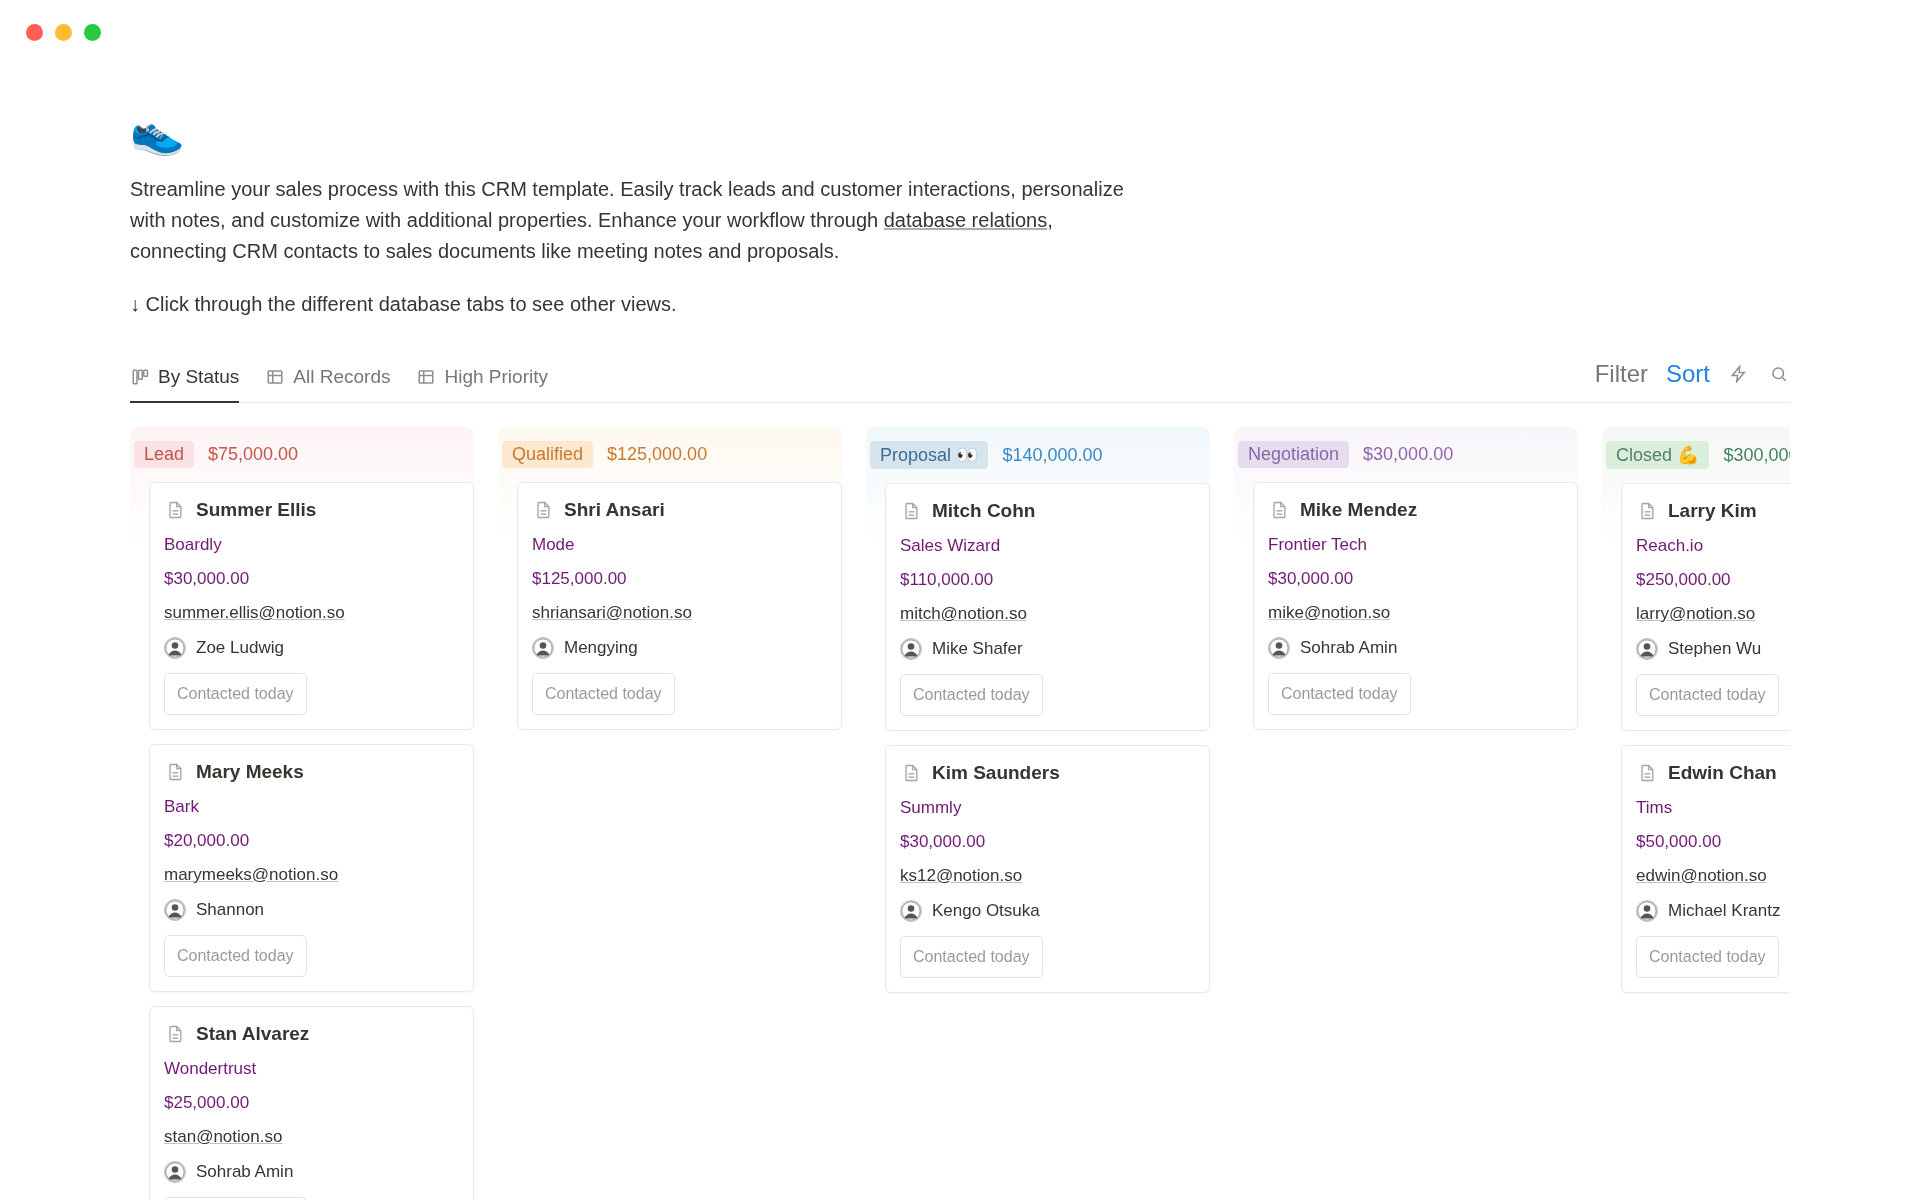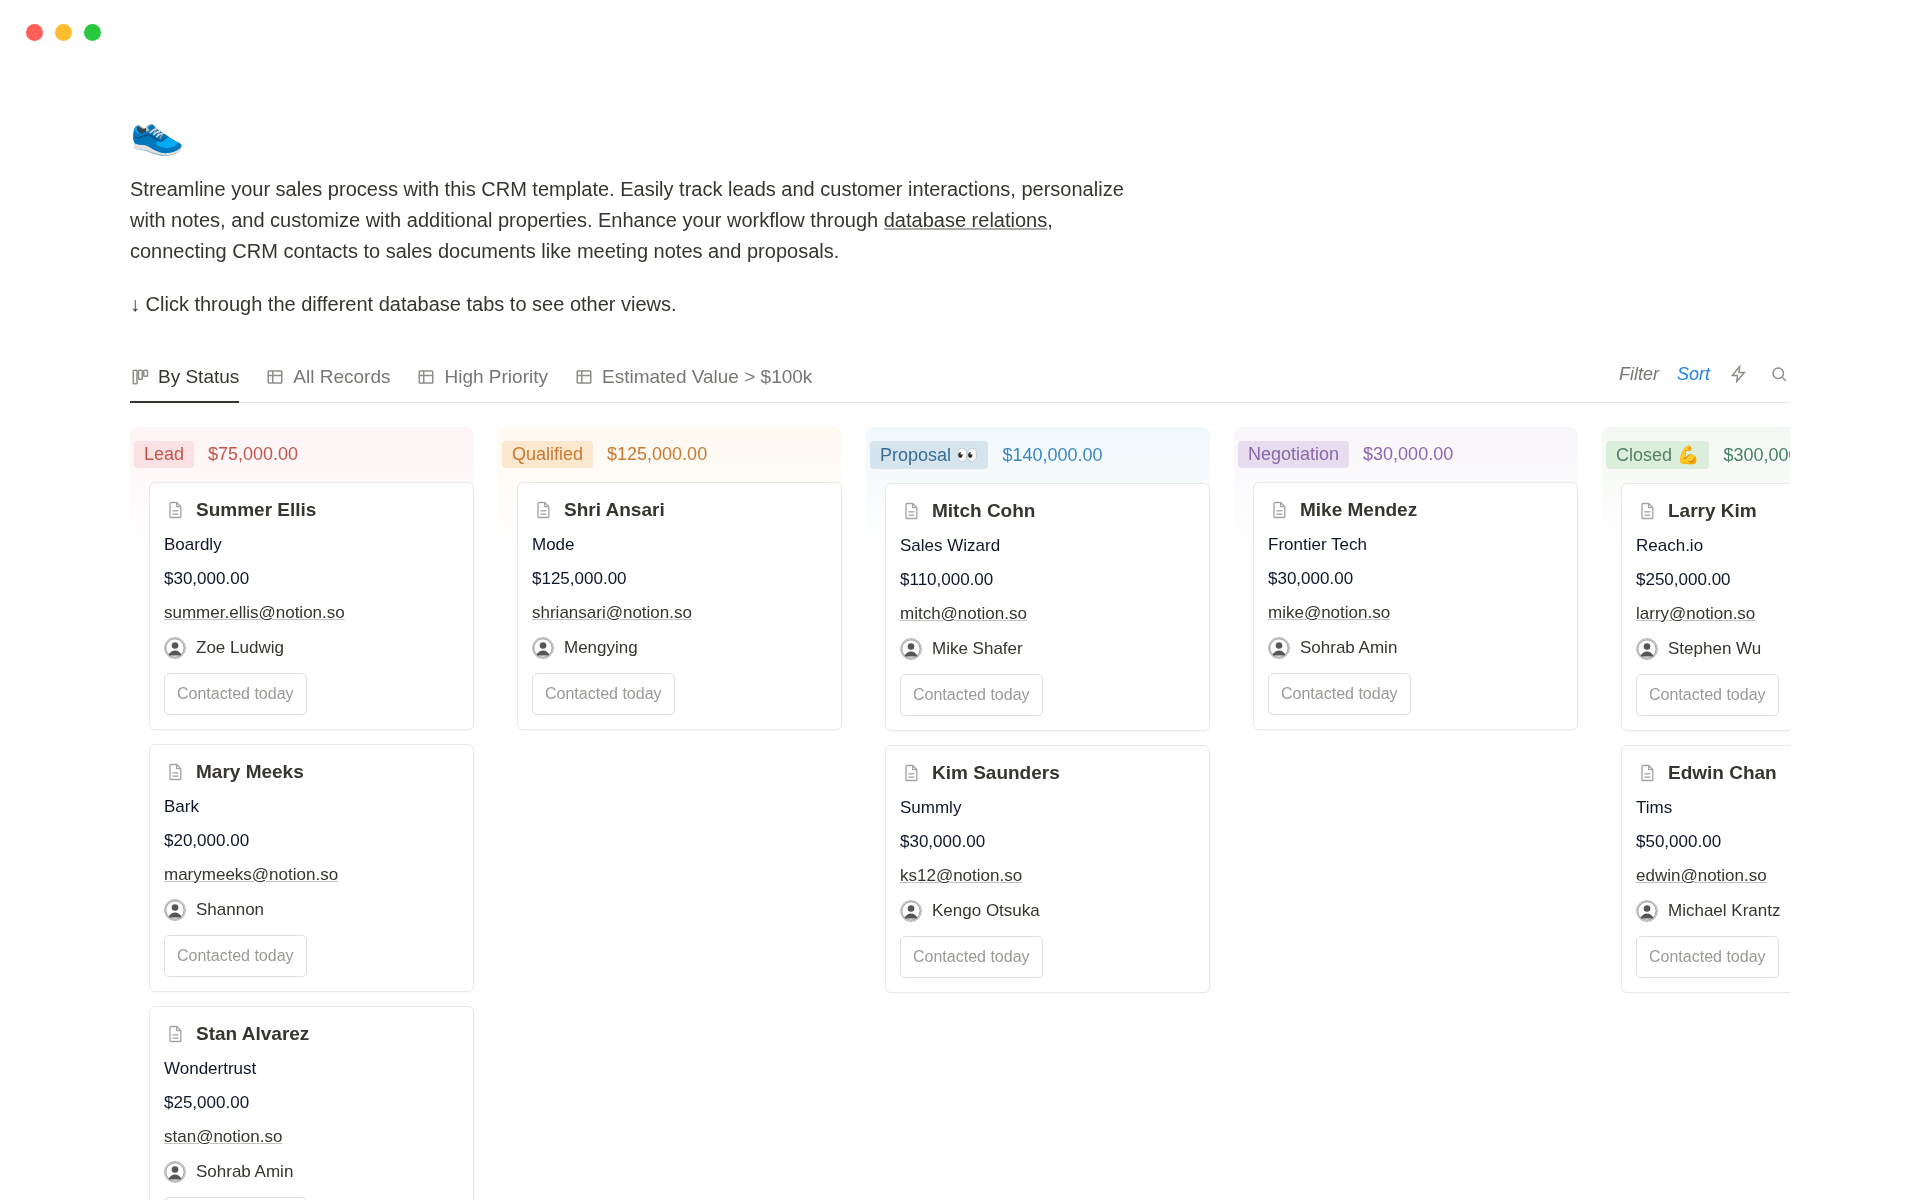--- a/index.html
+++ b/index.html
@@ -97,24 +97,23 @@
     align-items: center;
     justify-content: center;
     color: #8e8e8a;
   }
 
   .toolbar {
     margin-left: auto;
     display: flex;
     align-items: center;
     gap: 18px;
-    font-size: 18px;
+    font-size: 24px;
     color: #787774;
     padding-bottom: 10px;
-    font-style: italic;
   }
   .toolbar .sort { color: #2383e2; cursor: pointer; }
   .toolbar .filter { cursor: pointer; }
   .toolbar .icon-btn { width: 22px; height: 22px; display: inline-flex; align-items: center; justify-content: center; cursor: pointer; color: #8e8e8a; }
 
   .board {
     display: flex;
     gap: 24px;
     margin-top: 24px;
     overflow-x: hidden;
@@ -164,21 +163,21 @@
     align-items: center;
     gap: 10px;
   }
   .card-title {
     font-size: 19px;
     font-weight: 600;
     color: #37352f;
   }
   .card-field {
     font-size: 17px;
-    color: #0f172a;
+    color: #701a75;
   }
   .card-email {
     font-size: 17px;
     color: #37352f;
     text-decoration: underline;
     text-decoration-color: rgba(55,53,47,0.3);
   }
   .owner-row {
     display: flex;
     align-items: center;
@@ -284,30 +283,20 @@
         </div>
         <div class="tab">
           <span class="tab-icon">
             <svg width="18" height="18" viewBox="0 0 24 24" fill="none" stroke="currentColor" stroke-width="2">
               <rect x="3" y="4" width="18" height="16" rx="1"></rect>
               <line x1="3" y1="10" x2="21" y2="10"></line>
               <line x1="9" y1="4" x2="9" y2="20"></line>
             </svg>
           </span>
           <span>High Priority</span>
-        </div>
-        <div class="tab">
-          <span class="tab-icon">
-            <svg width="18" height="18" viewBox="0 0 24 24" fill="none" stroke="currentColor" stroke-width="2">
-              <rect x="3" y="4" width="18" height="16" rx="1"></rect>
-              <line x1="3" y1="10" x2="21" y2="10"></line>
-              <line x1="9" y1="4" x2="9" y2="20"></line>
-            </svg>
-          </span>
-          <span>Estimated Value &gt; $100k</span>
         </div>
       </div>
     <div class="toolbar">
       <span class="filter">Filter</span>
       <span class="sort">Sort</span>
       <span class="icon-btn">
         <svg width="18" height="18" viewBox="0 0 24 24" fill="none" stroke="currentColor" stroke-width="2">
             <path d="M13 2L3 14h7l-1 8 10-12h-7l1-8z"></path>
           </svg>
       </span>

